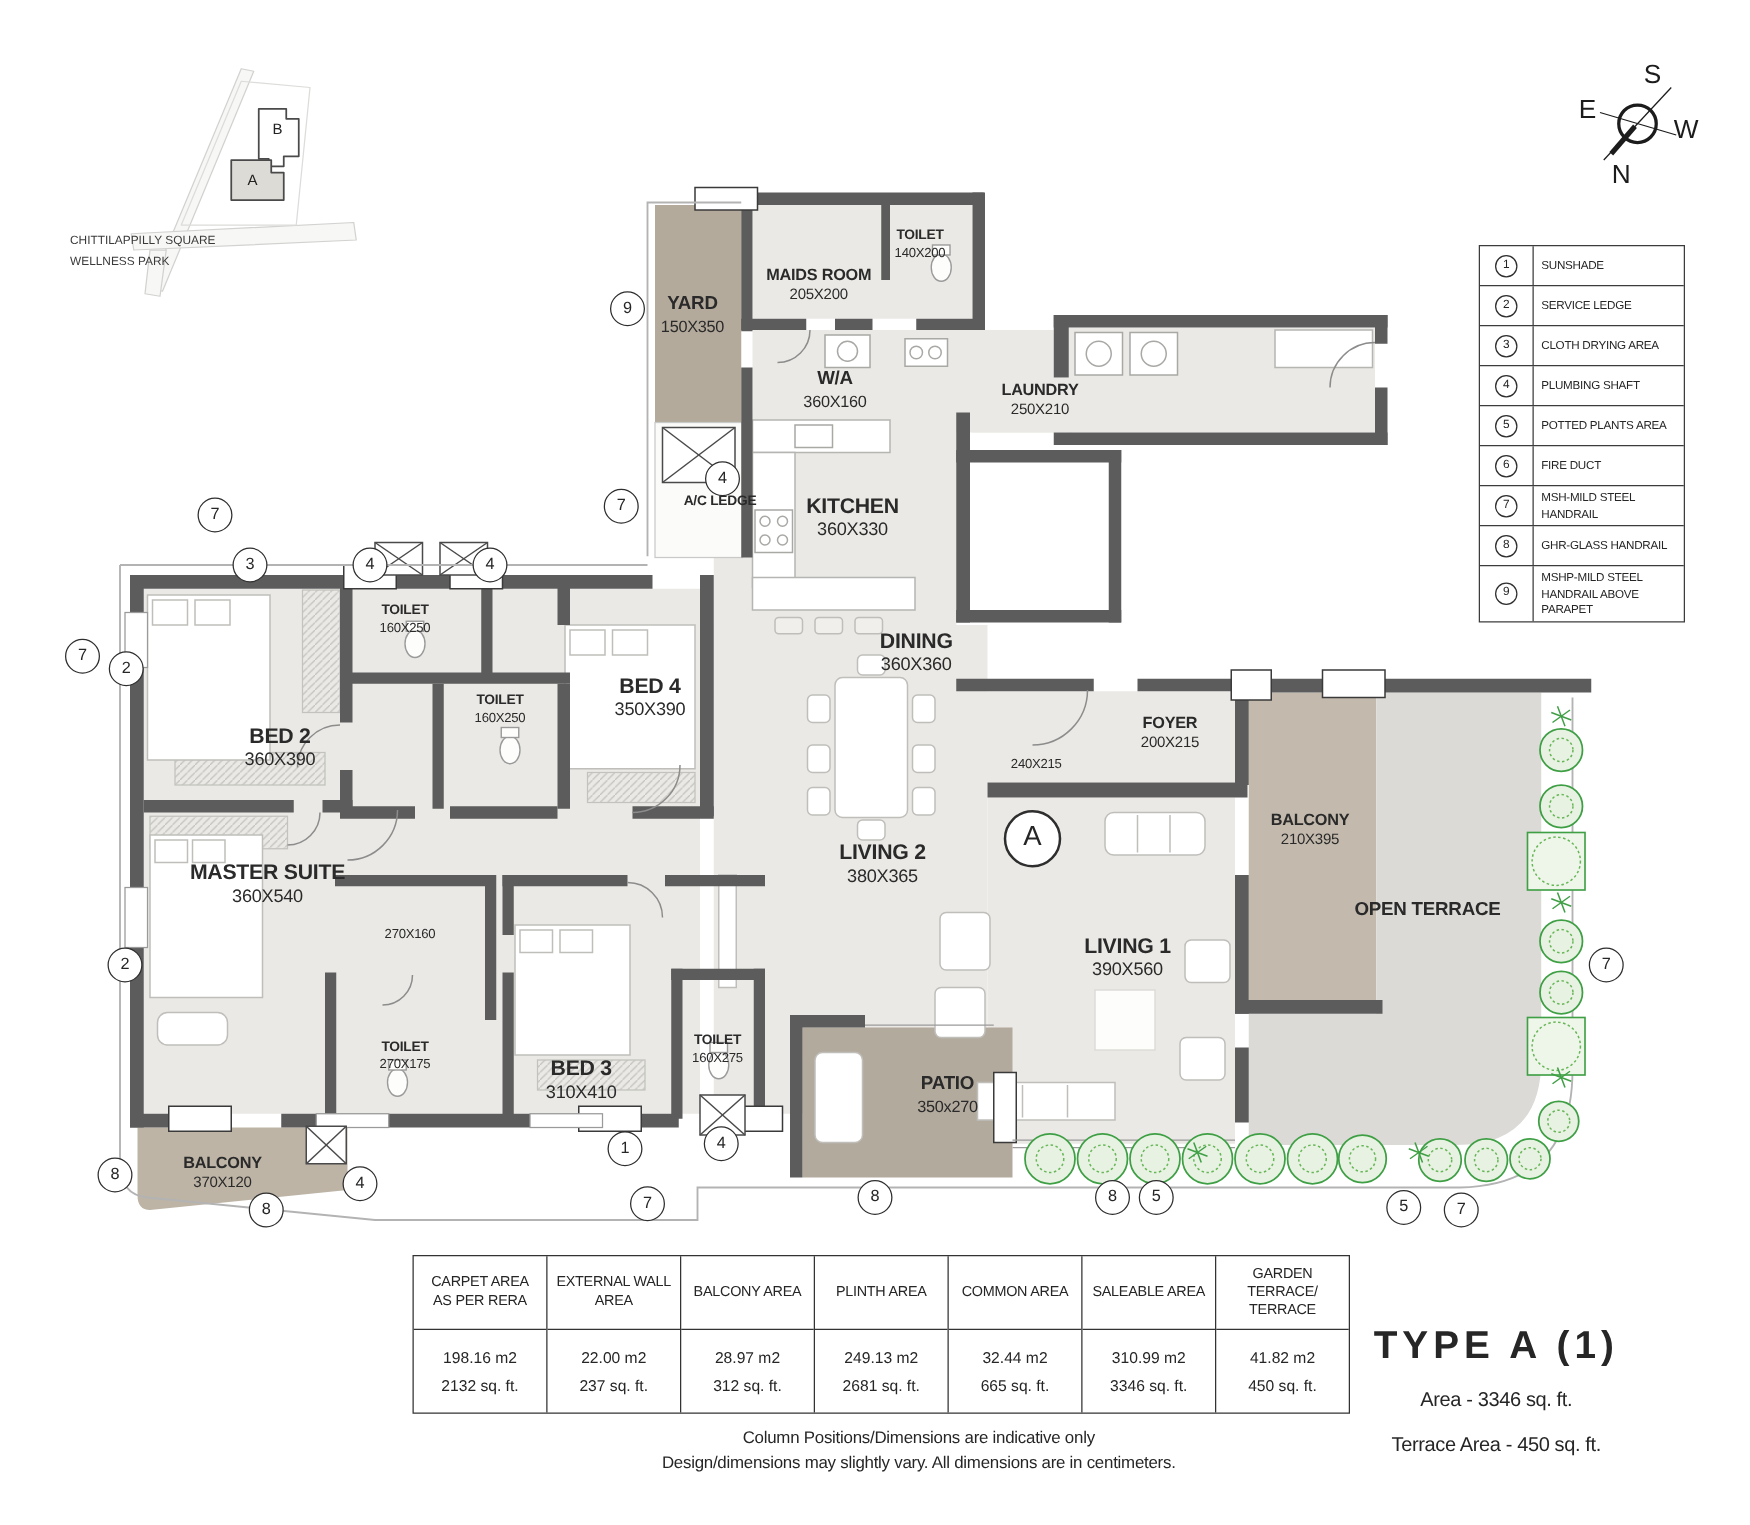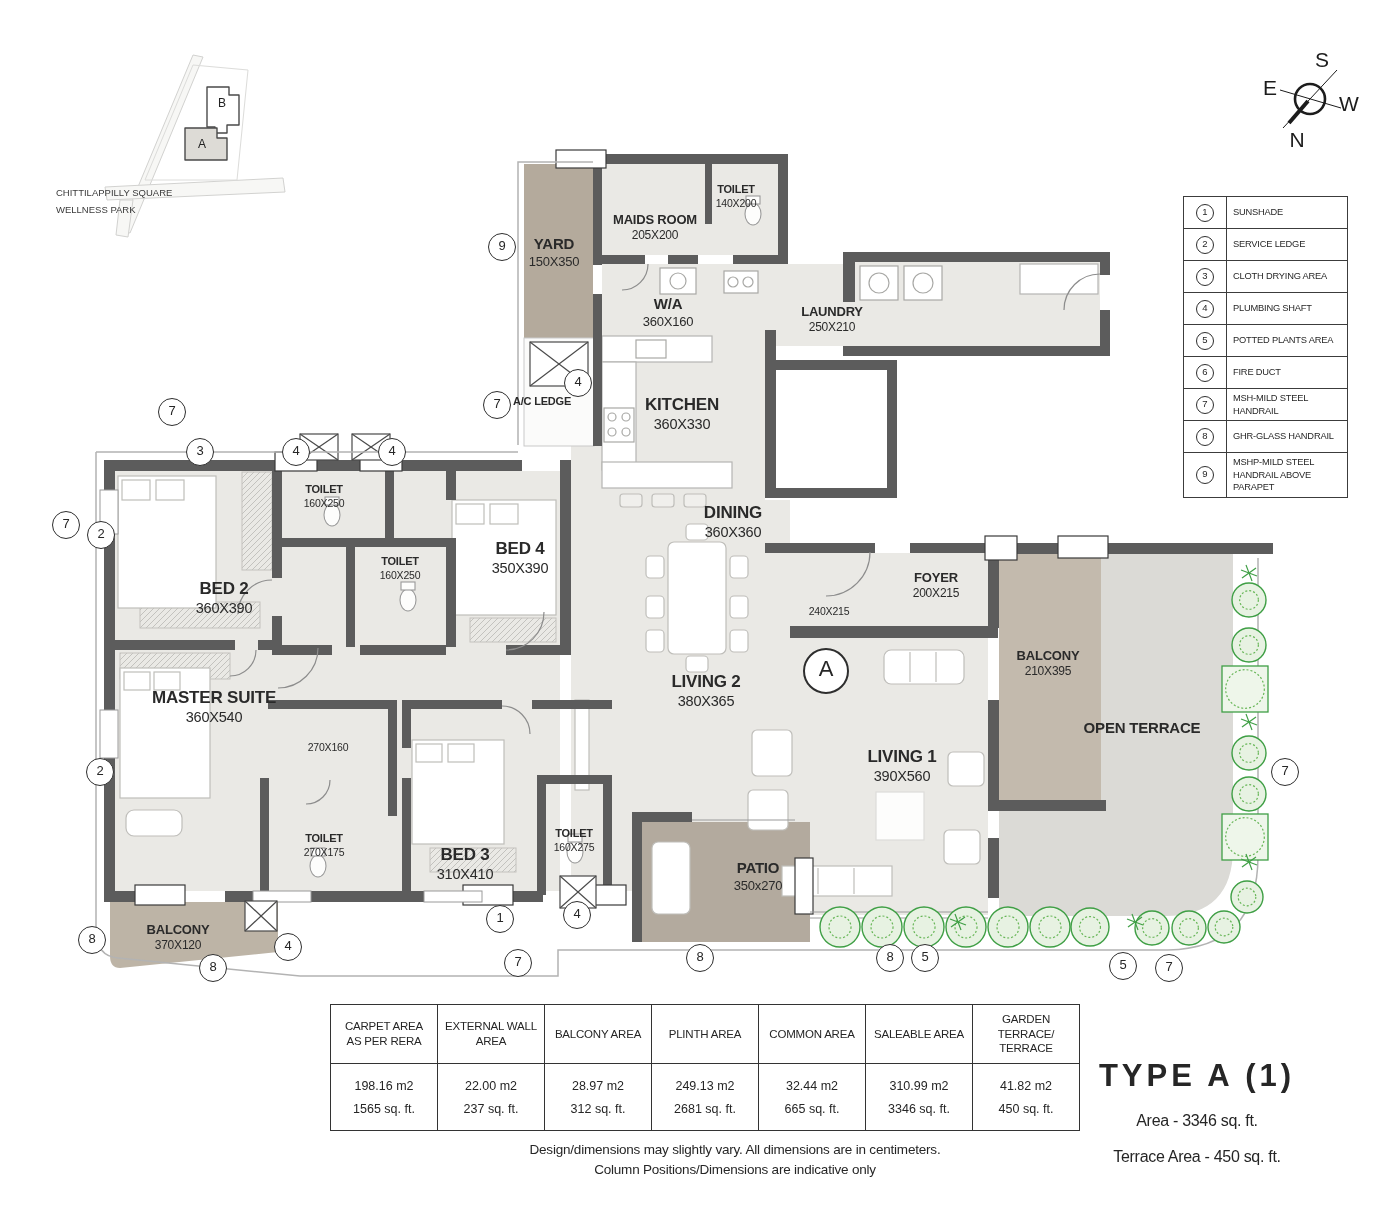--- a/index.html
+++ b/index.html
@@ -459,21 +459,21 @@
       <div class="rd">360X160</div>
     </div>
   <div class="rl md" style="left:832px;top:320px">
       <div class="rn">LAUNDRY</div>
       <div class="rd">250X210</div>
     </div>
   <div class="rl xl" style="left:682px;top:414px">
       <div class="rn">KITCHEN</div>
       <div class="rd">360X330</div>
     </div>
-  <div class="rl sm" style="left:542px;top:402px">
+  <div class="rl sm" style="left:576px;top:402px">
       <div class="rn">A/C LEDGE</div>
     </div>
   <div class="rl xl" style="left:733px;top:522px">
       <div class="rn">DINING</div>
       <div class="rd">360X360</div>
     </div>
   <div class="rl md" style="left:936px;top:586px">
       <div class="rn">FOYER</div>
       <div class="rd">200X215</div>
     </div>
@@ -564,21 +564,21 @@
       <div class="marker" style="left: 1123px; top: 966px;">5</div>
       <div class="marker" style="left: 1169px; top: 968px;">7</div>
       <div class="marker" style="left: 1285px; top: 772px;">7</div>
     </div>
 
   <div id="area-table">
     <div class="at-col">
         <div class="at-head">CARPET AREA AS PER RERA</div>
         <div class="at-vals">
           <span>198.16 m2</span>
-          <span>1565 sq. ft.</span>
+          <span>2132 sq. ft.</span>
         </div>
       </div>
     <div class="at-col">
         <div class="at-head">EXTERNAL WALL AREA</div>
         <div class="at-vals">
           <span>22.00 m2</span>
           <span>237 sq. ft.</span>
         </div>
       </div>
     <div class="at-col">
@@ -618,17 +618,17 @@
       </div>
   </div>
 
   <div id="title-block">
     <div class="tb-title">TYPE A (1)</div>
     <div class="tb-line">Area - 3346 sq. ft.</div>
     <div class="tb-line">Terrace Area - 450 sq. ft.</div>
   </div>
 
   <div id="disclaimer">
+    <div>Column Positions/Dimensions are indicative only</div>
     <div>Design/dimensions may slightly vary. All dimensions are in centimeters.</div>
-    <div>Column Positions/Dimensions are indicative only</div>
   </div>
 
 </div>
 
 </body></html>

